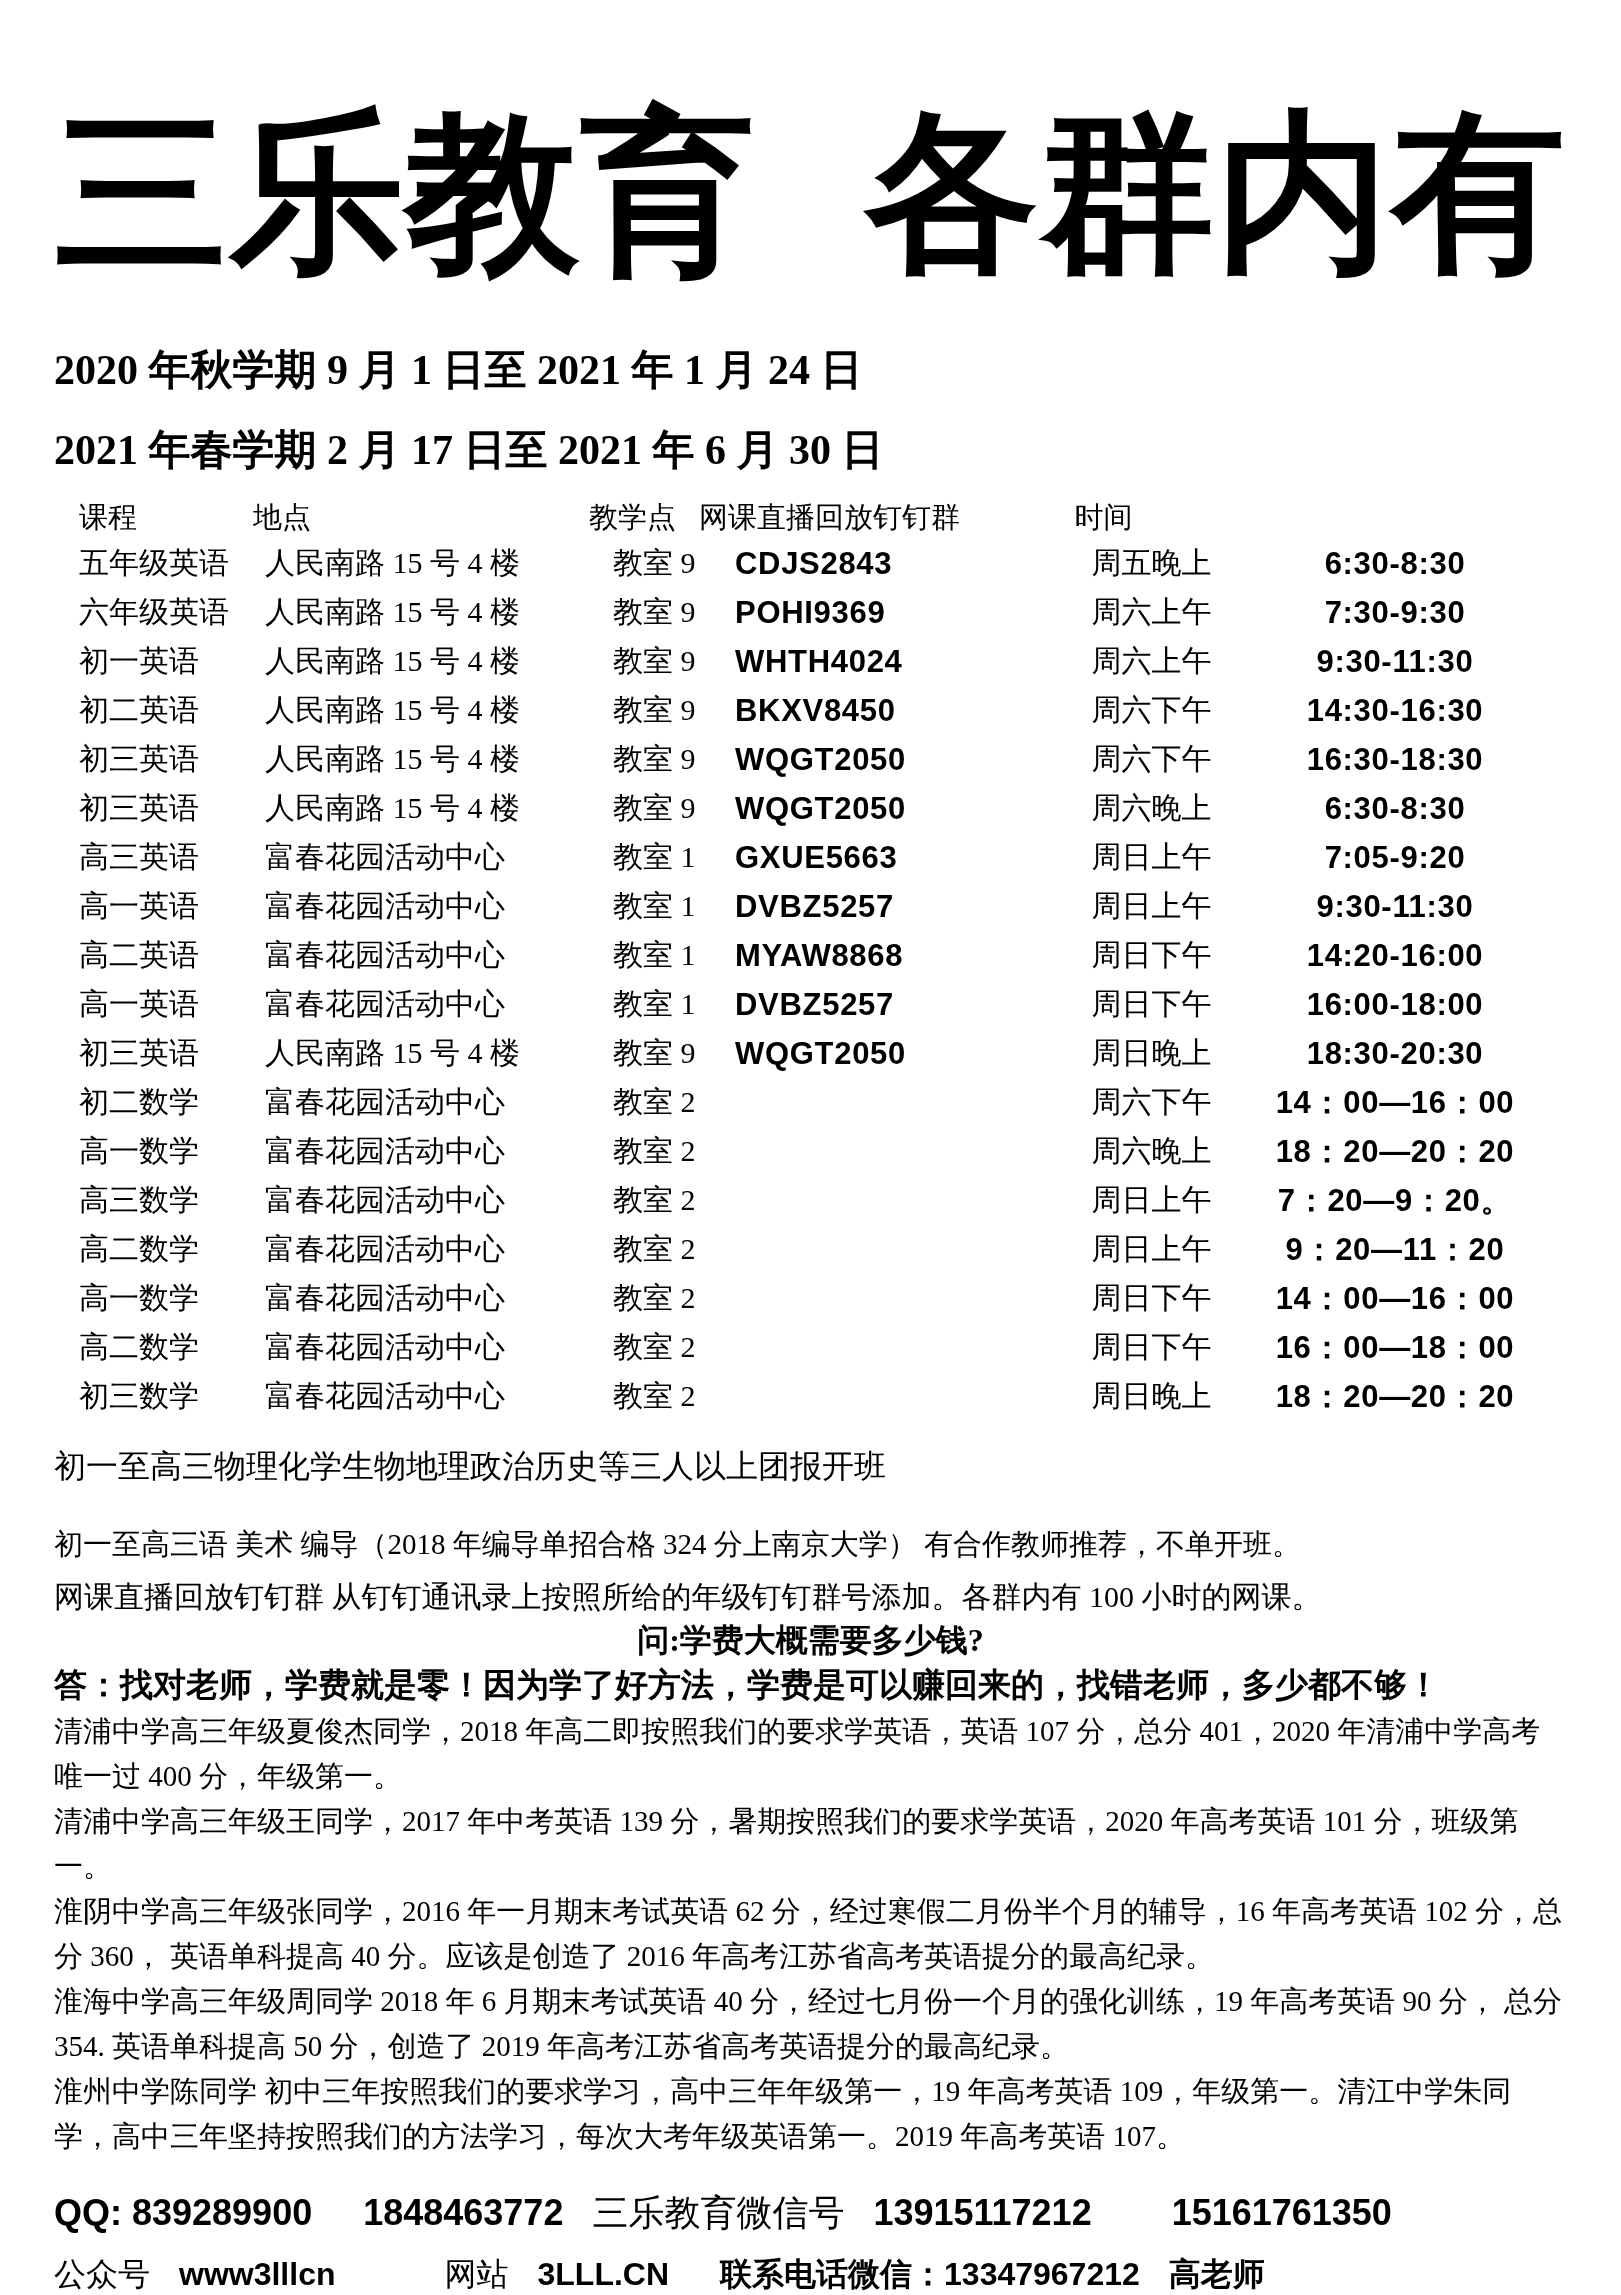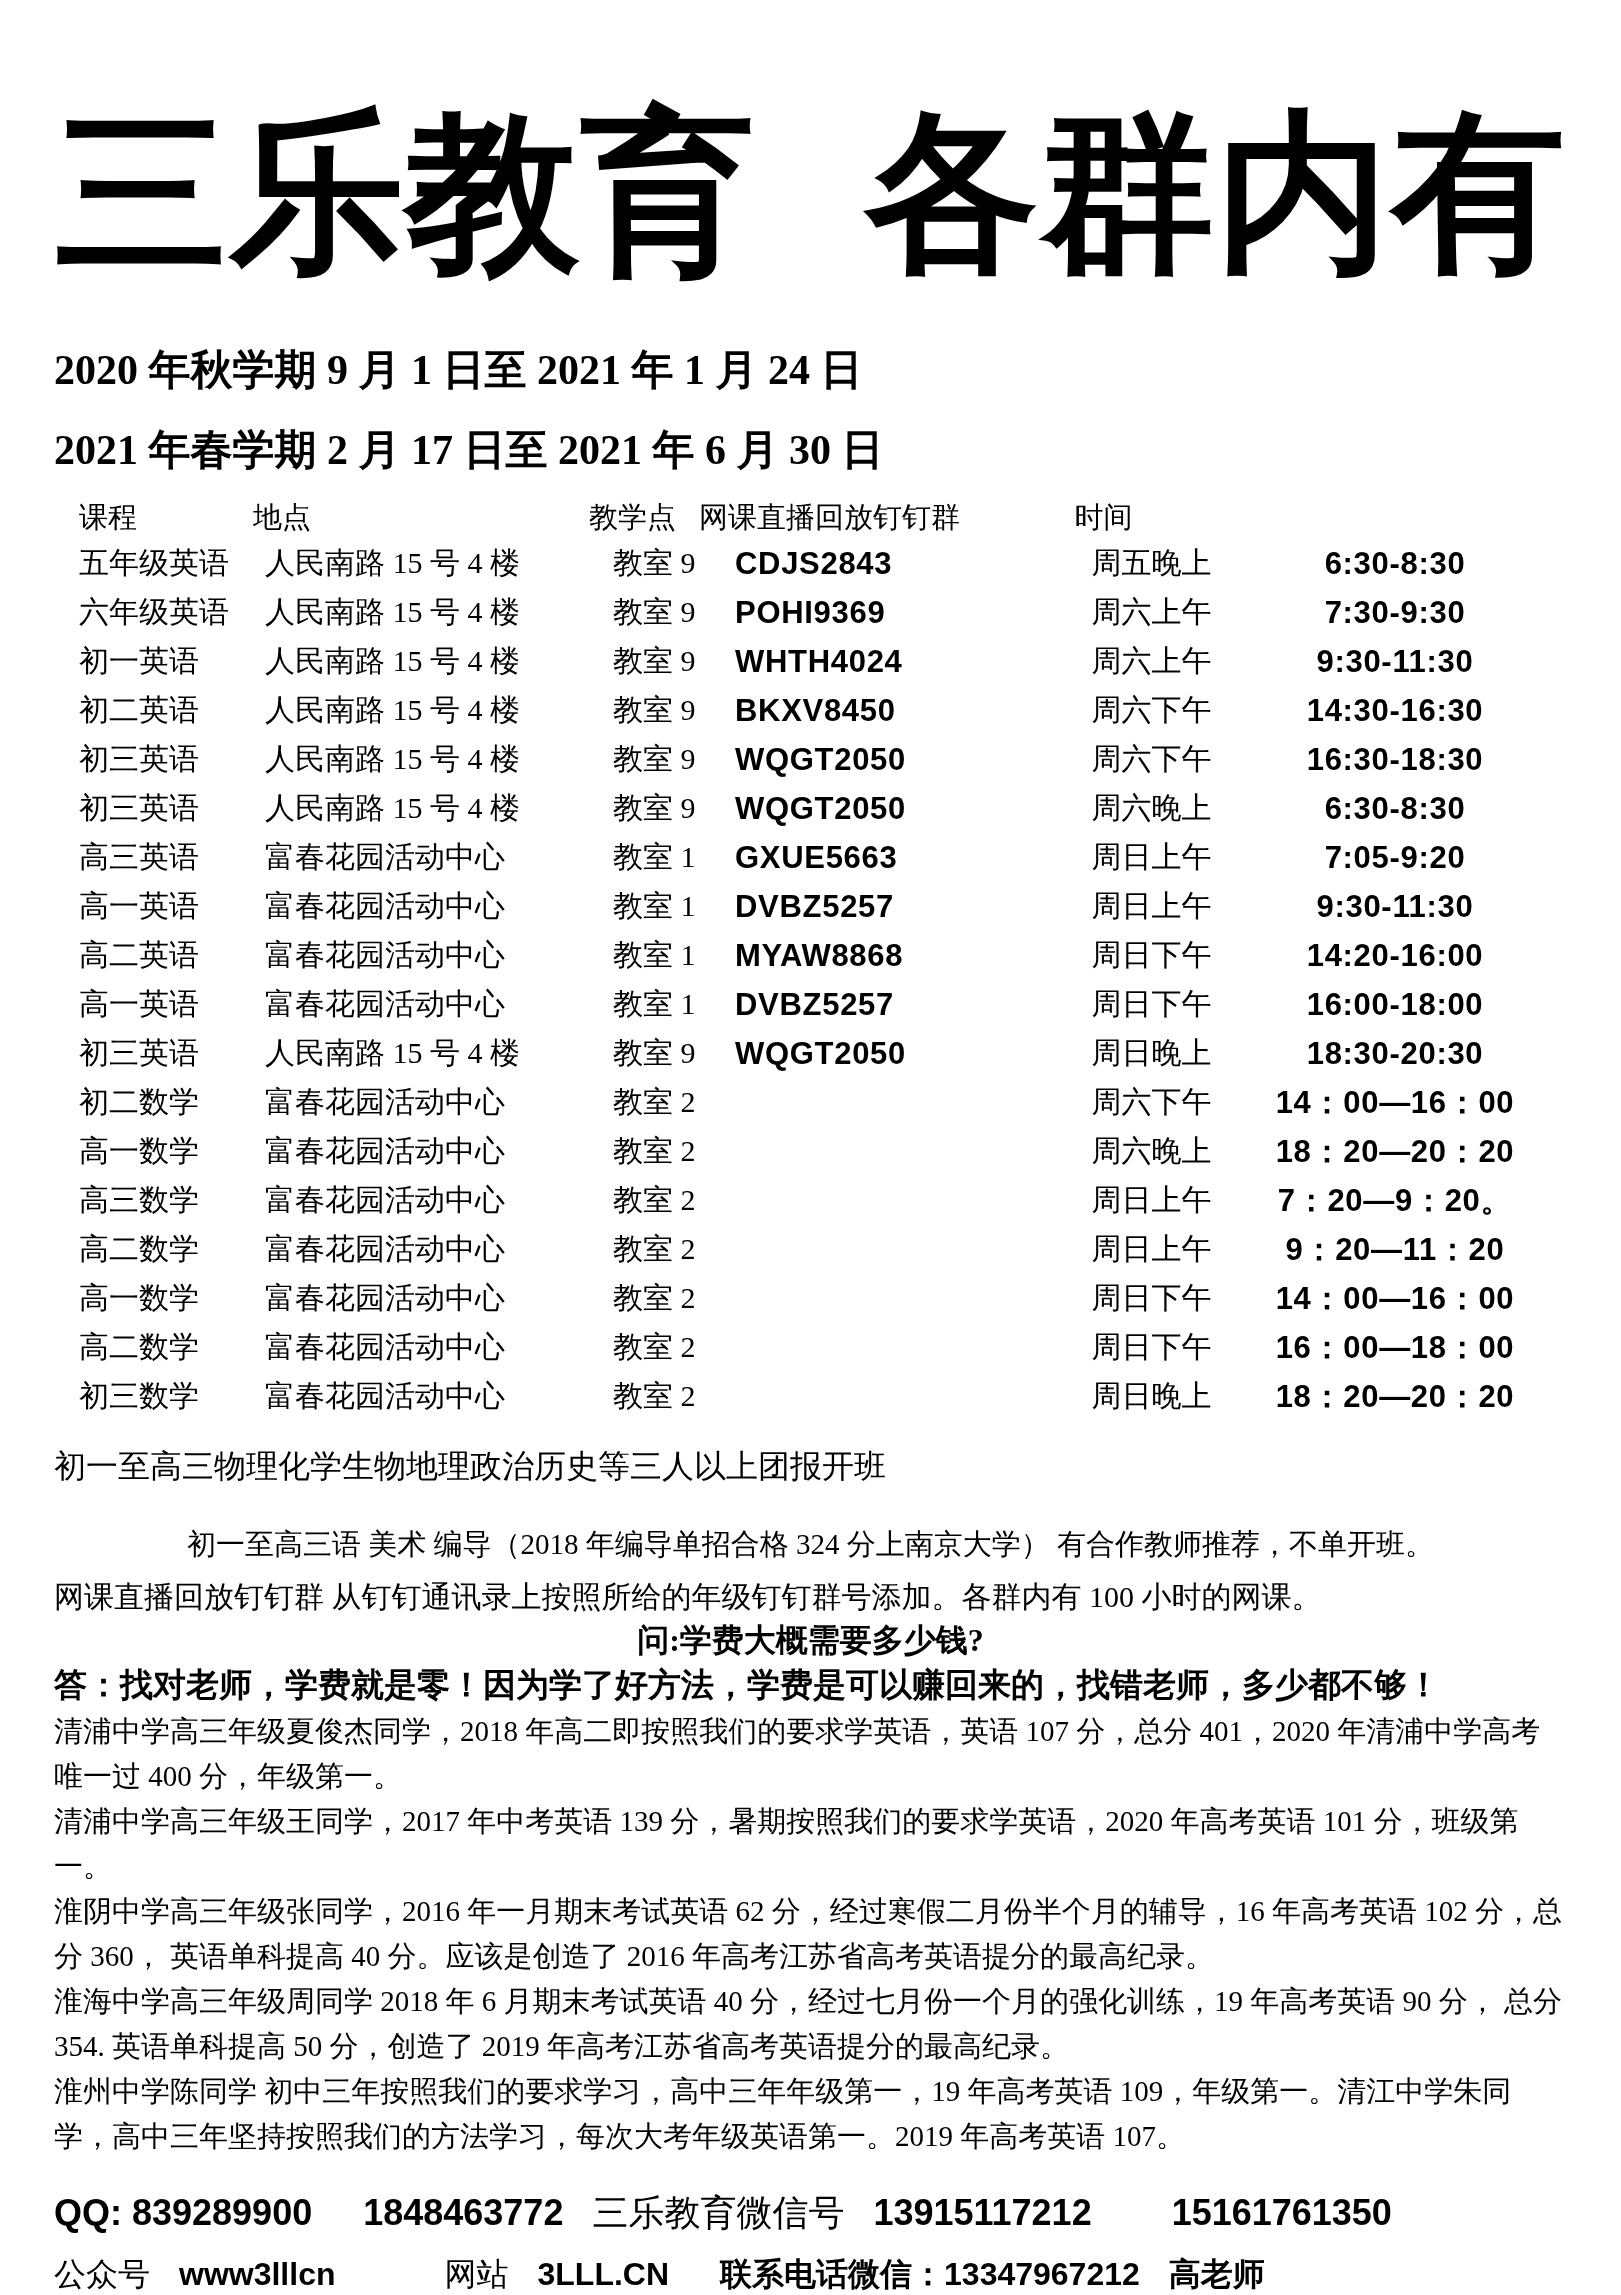--- a/index.html
+++ b/index.html
@@ -54,21 +54,21 @@
   .cell.course { padding-left: 25px; }
   .t-header .cell:first-child { padding-left: 25px; }
 
   .center-note {
     margin-top: 22px;
     text-align: left;
     font-size: 32px;
     line-height: 46px;
     white-space: nowrap;
   }
-  .art-note { margin-top: 33px; white-space: nowrap; font-size: 29px; line-height: 45px; text-align: center; }
+  .art-note { margin-top: 33px; white-space: nowrap; font-size: 29px; line-height: 45px; }
   .ding-note { margin-top: 7.2px; white-space: nowrap; font-size: 30px; line-height: 45px; }
   .qa-q {
     text-align: center; font-weight: 700;
     font-size: 32px; line-height: 42px; white-space: nowrap;
   }
   .qa-a {
     font-weight: 700; font-size: 33px; line-height: 48px; white-space: nowrap;
   }
   .testimonial { font-size: 29px; line-height: 45px; }
 

